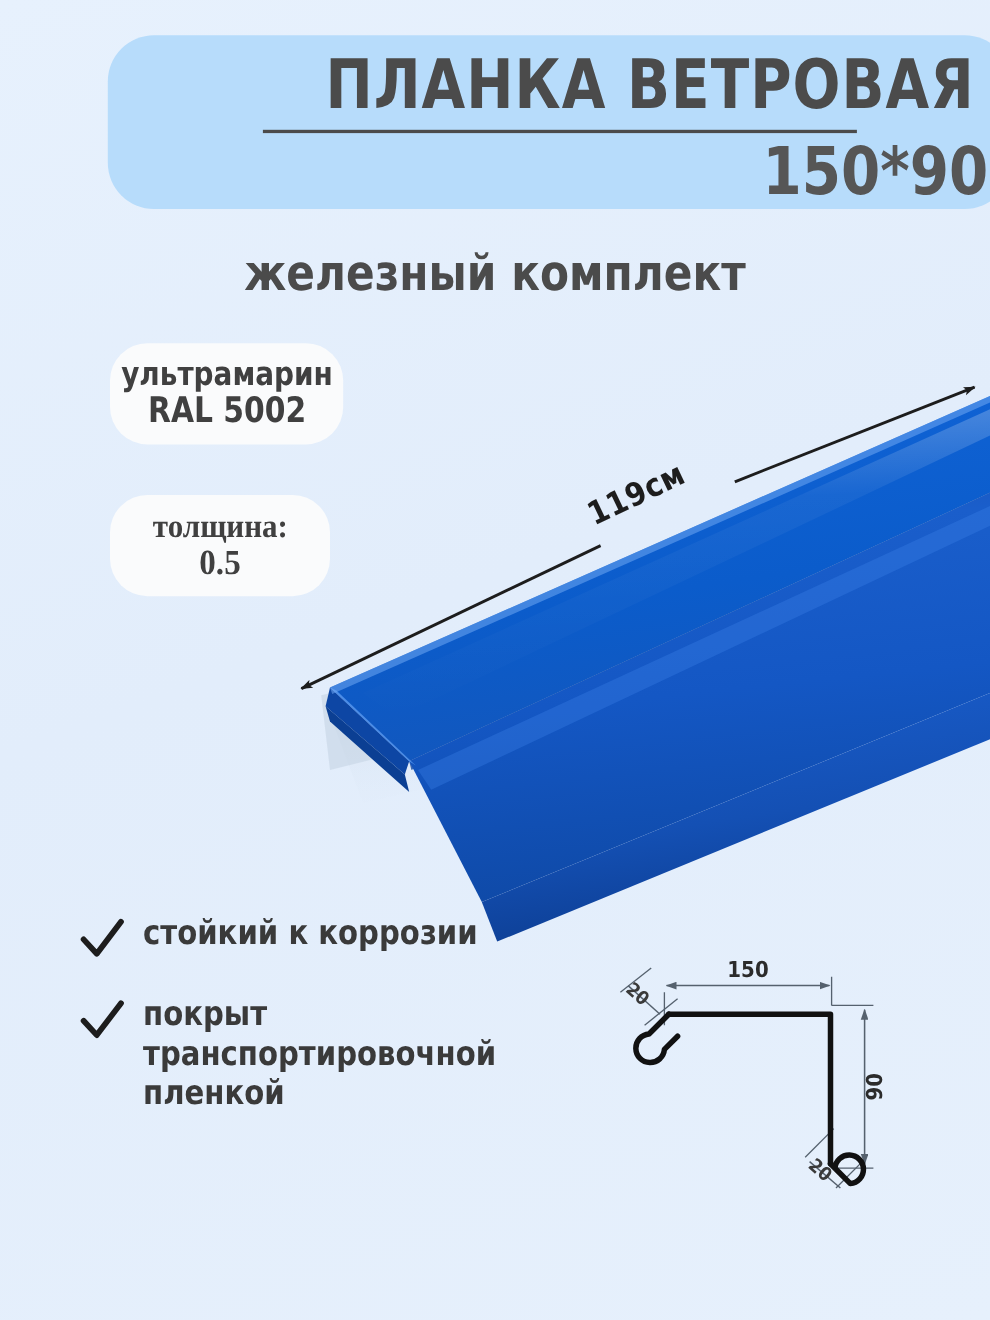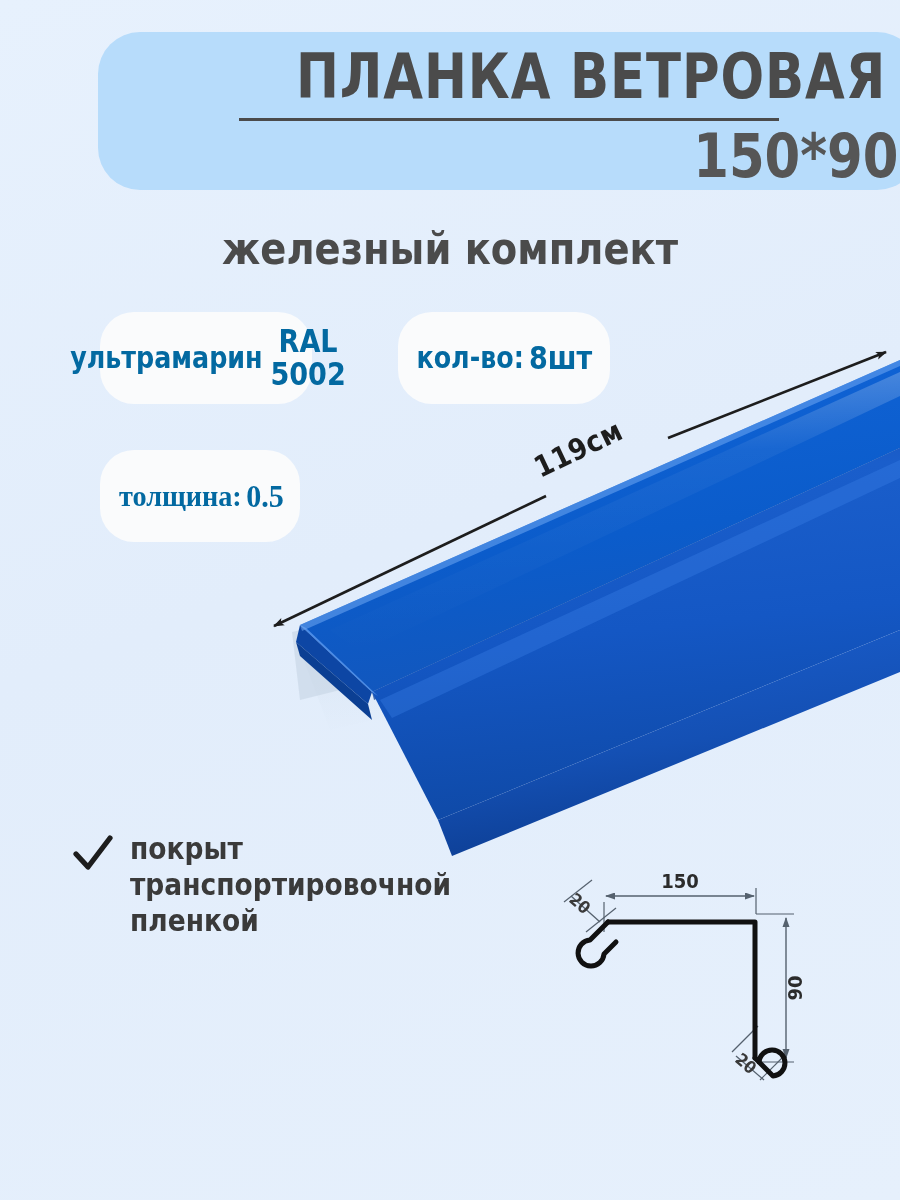--- a/index.html
+++ b/index.html
@@ -79,22 +79,23 @@
 
   
   .pill {
     position: absolute;
     background: #fafbfc;
     border-radius: 34px;
     text-align: center;
     box-sizing: border-box;
     font-family: "DejaVu Sans Condensed", "Liberation Sans Narrow", "Liberation Sans", sans-serif;
     font-weight: 700;
-    color: #0369a1;
+    color: #404040;
     display: flex;
+    flex-direction: column;
     justify-content: center;
     align-items: center;
     line-height: 1.02;
   }
   .pill .l1 { font-size: 30px; transform: scaleX(0.94); }
   .pill .l2 { font-size: 32px; transform: scaleX(0.94); }
 
   #pill-color { left: 100px; top: 312px; width: 212px; height: 92px; }
   #pill-qty   { left: 398px; top: 312px; width: 212px; height: 92px; }
   #pill-thick { left: 100px; top: 450px; width: 200px; height: 92px; font-family: Liberation Serif, serif; }
@@ -182,24 +183,20 @@
     <div class="title-main">ПЛАНКА ВЕТРОВАЯ</div>
     <div class="title-rule"></div>
     <div class="title-sub">150*90</div>
   </div>
 
   <div class="subtitle">железный комплект</div>
 
   <div class="pill" id="pill-color">
     <span class="l1">ультрамарин</span>
     <span class="l2">RAL 5002</span>
-  </div>
-  <div class="pill" id="pill-qty">
-    <span class="l1">кол-во:</span>
-    <span class="l2">8шт</span>
   </div>
   <div class="pill" id="pill-thick">
     <span class="l1">толщина:</span>
     <span class="l2">0.5</span>
   </div>
 
   <svg class="product" viewBox="0 0 900 580">
     <defs>
       <linearGradient id="topFace" x1="0" y1="0" x2="0.25" y2="1">
         <stop offset="0%" stop-color="#2f74dc"></stop>
@@ -266,20 +263,26 @@
     </defs>
 
     <line x1="24" y1="296" x2="296" y2="166" stroke="#1d1d1d" stroke-width="2.6" marker-start="url(#arrTail)"></line>
 
     <line x1="418" y1="108" x2="636" y2="22" stroke="#1d1d1d" stroke-width="2.6" marker-end="url(#arrHead)"></line>
   </svg>
   <div class="dim-119-label">119см</div>
 
   <div class="features">
 
+    <div class="feature" id="feature-1">
+      <svg class="check" viewBox="0 0 42 40">
+        <path d="M 4 20 L 16 33 L 38 4" fill="none" stroke="#1d1d1d" stroke-width="5.2" stroke-linecap="round" stroke-linejoin="round"></path>
+      </svg>
+      <div class="ftext">стойкий к коррозии</div>
+    </div>
 
 
     <div class="feature" id="feature-3">
       <svg class="check" viewBox="0 0 42 40">
         <path d="M 4 20 L 16 33 L 38 4" fill="none" stroke="#1d1d1d" stroke-width="5.2" stroke-linecap="round" stroke-linejoin="round"></path>
       </svg>
       <div class="ftext">покрыт транспортировочной
 пленкой</div>
     </div>
 

